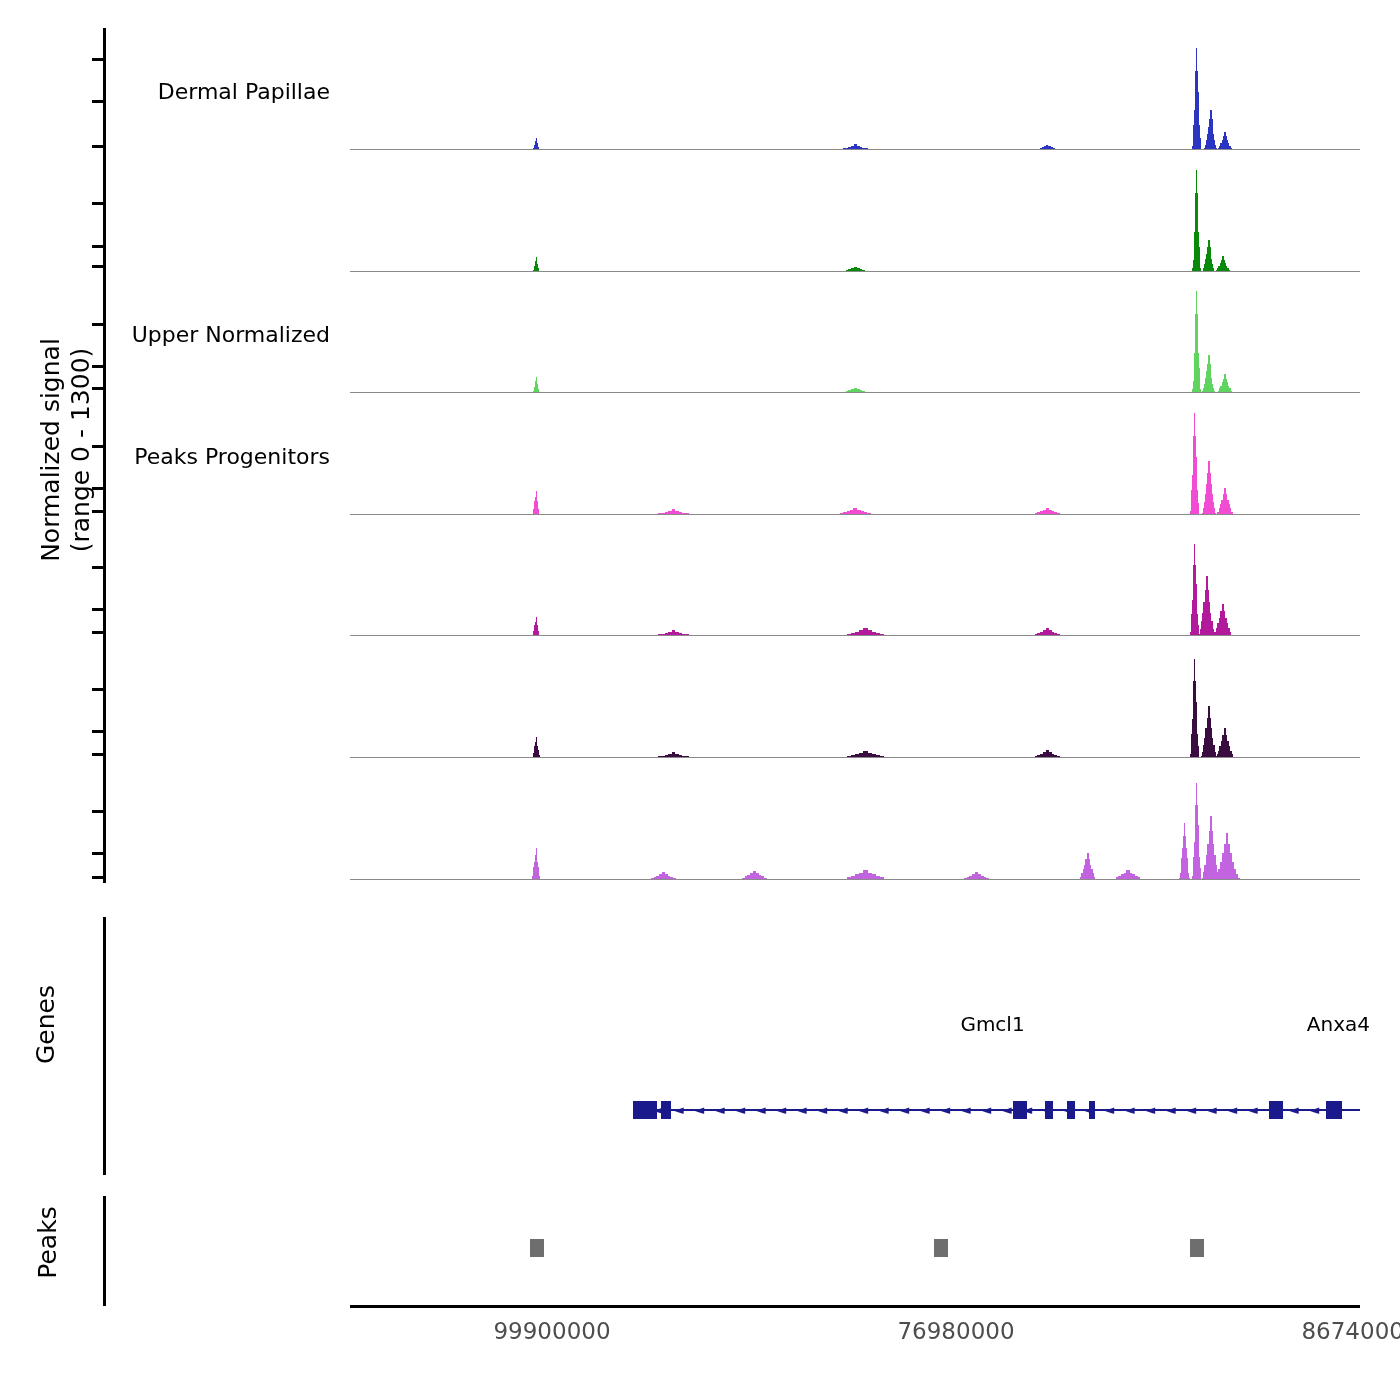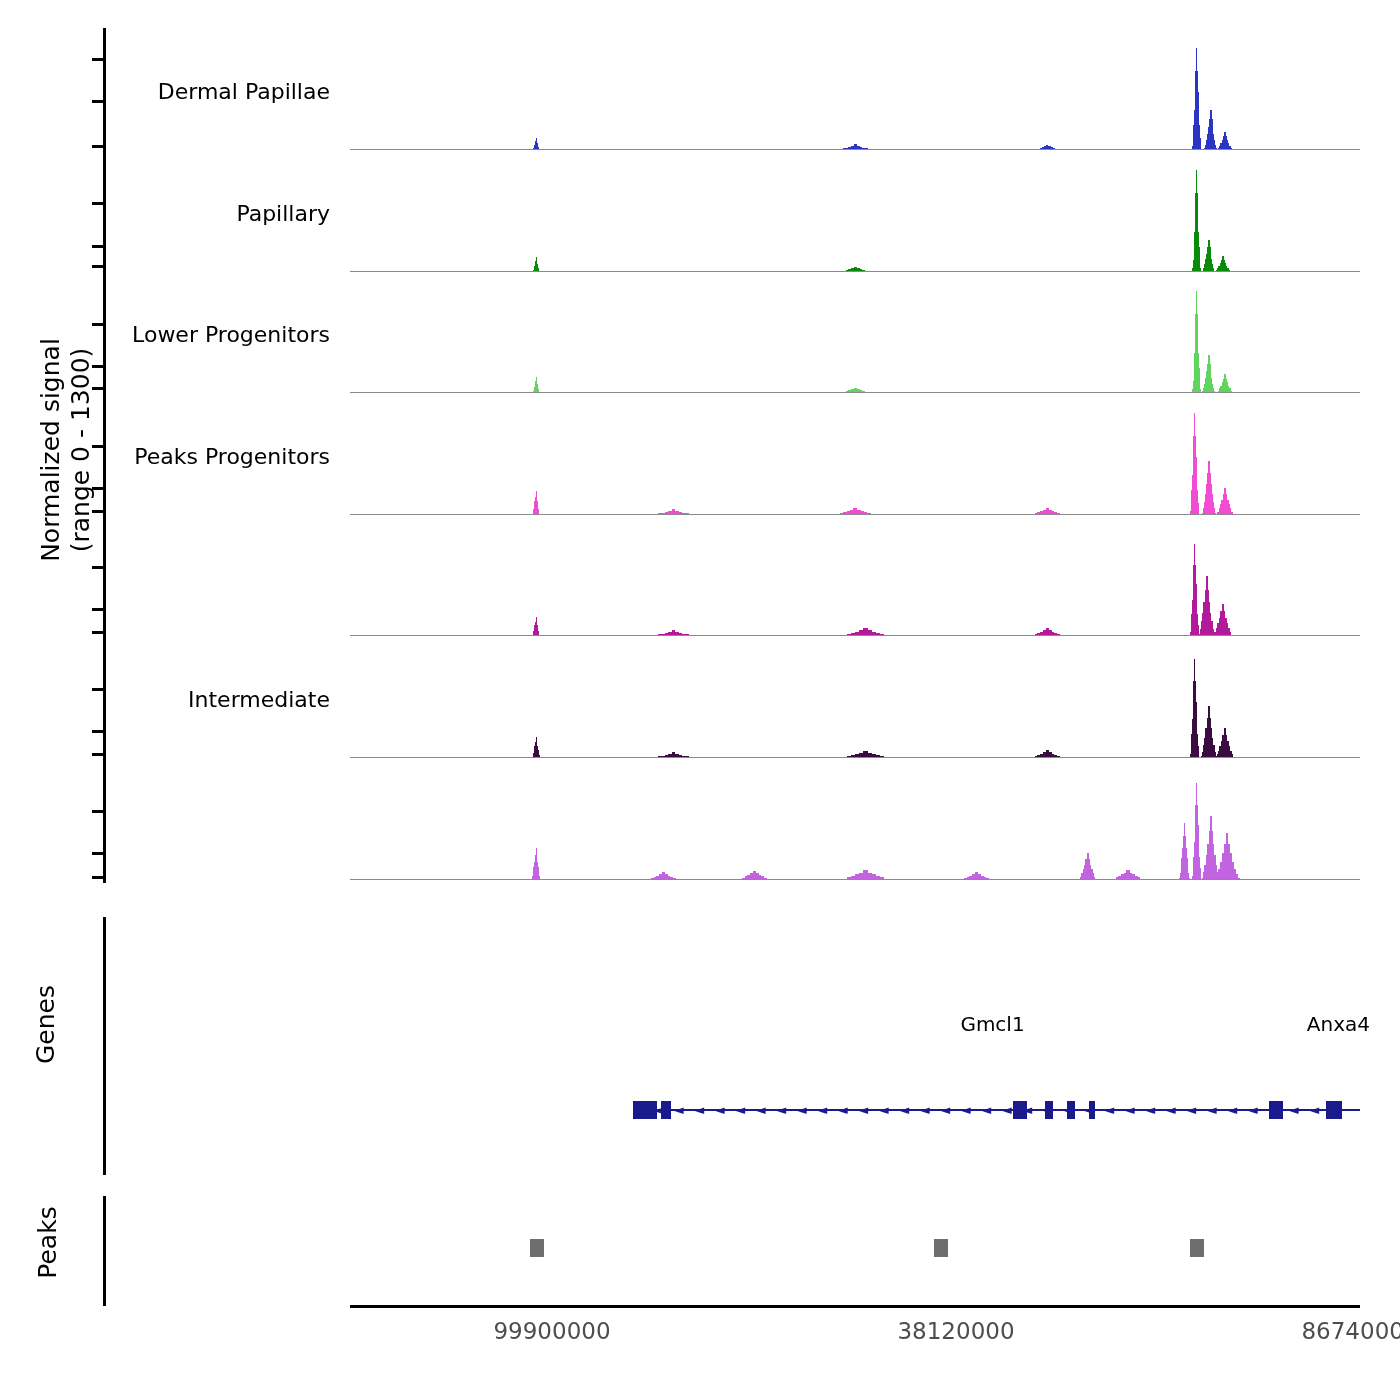--- a/index.html
+++ b/index.html
@@ -398,21 +398,20 @@
         <div class="pk" style="left: 874.46px; width: 1.81px; height: 9.05px; background: rgb(10, 138, 10);"></div>
         <div class="pk" style="left: 875.67px; width: 1.81px; height: 6.32px; background: rgb(10, 138, 10);"></div>
         <div class="pk" style="left: 876.88px; width: 1.81px; height: 3.99px; background: rgb(10, 138, 10);"></div>
         <div class="pk" style="left: 878.09px; width: 1.81px; height: 2.11px; background: rgb(10, 138, 10);"></div>
         <div class="pk" style="left: 879.31px; width: 1.81px; height: 1.2px; background: rgb(10, 138, 10);"></div>
         <div class="pk" style="left: 880.52px; width: 1.81px; height: 1.2px; background: rgb(10, 138, 10);"></div>
         <div class="pk" style="left: 0px; width: 100%; height: 1.5px; background: rgb(10, 138, 10); opacity: 0.55;"></div>
       </div>
     <div class="track-baseline"></div>
   </div>
-  <div class="track-label" style="left:0px; top:201px; width:330px;">Papillary</div>
 
   <div class="track" id="track2" style="top:288px; height:105px;">
     <div class="peaks-canvas">
         <div class="pk" style="left: 182.31px; width: 1.2px; height: 1.2px; background: rgb(95, 212, 95);"></div>
         <div class="pk" style="left: 182.78px; width: 1.2px; height: 1.2px; background: rgb(95, 212, 95);"></div>
         <div class="pk" style="left: 183.25px; width: 1.2px; height: 2.11px; background: rgb(95, 212, 95);"></div>
         <div class="pk" style="left: 183.72px; width: 1.2px; height: 3.99px; background: rgb(95, 212, 95);"></div>
         <div class="pk" style="left: 184.19px; width: 1.2px; height: 6.32px; background: rgb(95, 212, 95);"></div>
         <div class="pk" style="left: 184.66px; width: 1.2px; height: 9.05px; background: rgb(95, 212, 95);"></div>
         <div class="pk" style="left: 185.13px; width: 1.2px; height: 12.17px; background: rgb(95, 212, 95);"></div>
@@ -481,21 +480,21 @@
         <div class="pk" style="left: 876.48px; width: 1.81px; height: 10.76px; background: rgb(95, 212, 95);"></div>
         <div class="pk" style="left: 877.69px; width: 1.81px; height: 7.49px; background: rgb(95, 212, 95);"></div>
         <div class="pk" style="left: 878.9px; width: 1.81px; height: 4.71px; background: rgb(95, 212, 95);"></div>
         <div class="pk" style="left: 880.11px; width: 1.81px; height: 2.47px; background: rgb(95, 212, 95);"></div>
         <div class="pk" style="left: 881.33px; width: 1.81px; height: 1.2px; background: rgb(95, 212, 95);"></div>
         <div class="pk" style="left: 882.54px; width: 1.81px; height: 1.2px; background: rgb(95, 212, 95);"></div>
         <div class="pk" style="left: 0px; width: 100%; height: 1.5px; background: rgb(95, 212, 95); opacity: 0.55;"></div>
       </div>
     <div class="track-baseline"></div>
   </div>
-  <div class="track-label" style="left:0px; top:322px; width:330px;">Lower Progenitors</div>
+  <div class="track-label" style="left:0px; top:322px; width:330px;">Upper Normalized</div>
 
   <div class="track" id="track3" style="top:410px; height:105px;">
     <div class="peaks-canvas">
         <div class="pk" style="left: 181.8px; width: 1.2px; height: 1.2px; background: rgb(242, 75, 212);"></div>
         <div class="pk" style="left: 182.34px; width: 1.2px; height: 1.2px; background: rgb(242, 75, 212);"></div>
         <div class="pk" style="left: 182.88px; width: 1.2px; height: 3.07px; background: rgb(242, 75, 212);"></div>
         <div class="pk" style="left: 183.42px; width: 1.2px; height: 5.91px; background: rgb(242, 75, 212);"></div>
         <div class="pk" style="left: 183.95px; width: 1.2px; height: 9.44px; background: rgb(242, 75, 212);"></div>
         <div class="pk" style="left: 184.49px; width: 1.2px; height: 13.61px; background: rgb(242, 75, 212);"></div>
         <div class="pk" style="left: 185.03px; width: 1.2px; height: 18.38px; background: rgb(242, 75, 212);"></div>
@@ -819,21 +818,20 @@
         <div class="pk" style="left: 876.88px; width: 2.08px; height: 17.03px; background: rgb(58, 13, 64);"></div>
         <div class="pk" style="left: 878.36px; width: 2.08px; height: 11.78px; background: rgb(58, 13, 64);"></div>
         <div class="pk" style="left: 879.84px; width: 2.08px; height: 7.34px; background: rgb(58, 13, 64);"></div>
         <div class="pk" style="left: 881.33px; width: 2.08px; height: 3.79px; background: rgb(58, 13, 64);"></div>
         <div class="pk" style="left: 882.81px; width: 2.08px; height: 1.25px; background: rgb(58, 13, 64);"></div>
         <div class="pk" style="left: 884.29px; width: 2.08px; height: 1.2px; background: rgb(58, 13, 64);"></div>
         <div class="pk" style="left: 0px; width: 100%; height: 1.5px; background: rgb(58, 13, 64); opacity: 0.55;"></div>
       </div>
     <div class="track-baseline"></div>
   </div>
-  <div class="track-label" style="left:0px; top:687px; width:330px;">Intermediate</div>
 
   <div class="track" id="track6" style="top:775px; height:105px;">
     <div class="peaks-canvas">
         <div class="pk" style="left: 180.79px; width: 1.27px; height: 1.2px; background: rgb(194, 99, 224);"></div>
         <div class="pk" style="left: 181.46px; width: 1.27px; height: 1.32px; background: rgb(194, 99, 224);"></div>
         <div class="pk" style="left: 182.14px; width: 1.27px; height: 4.03px; background: rgb(194, 99, 224);"></div>
         <div class="pk" style="left: 182.81px; width: 1.27px; height: 7.82px; background: rgb(194, 99, 224);"></div>
         <div class="pk" style="left: 183.48px; width: 1.27px; height: 12.56px; background: rgb(194, 99, 224);"></div>
         <div class="pk" style="left: 184.16px; width: 1.27px; height: 18.17px; background: rgb(194, 99, 224);"></div>
         <div class="pk" style="left: 184.83px; width: 1.27px; height: 24.6px; background: rgb(194, 99, 224);"></div>
@@ -1027,17 +1025,17 @@
   <div class="peaks-title">Peaks</div>
   <div id="peaks-layer">
       <div class="peak-box" style="left: 529.78px; width: 14.14px; background: rgb(110, 110, 110);"></div>
       <div class="peak-box" style="left: 933.78px; width: 14.14px; background: rgb(110, 110, 110);"></div>
       <div class="peak-box" style="left: 1190.32px; width: 14.14px; background: rgb(110, 110, 110);"></div>
     </div>
 
   <div class="x-axis-line"></div>
   <div id="xticks-layer">
       <div class="x-tick-label" style="left: 552px;">99900000</div>
-      <div class="x-tick-label" style="left: 956px;">38120000</div>
+      <div class="x-tick-label" style="left: 956px;">76980000</div>
       <div class="x-tick-label" style="left: 1360px;">86740000</div>
     </div>
 
 </div>
 
 </body></html>

